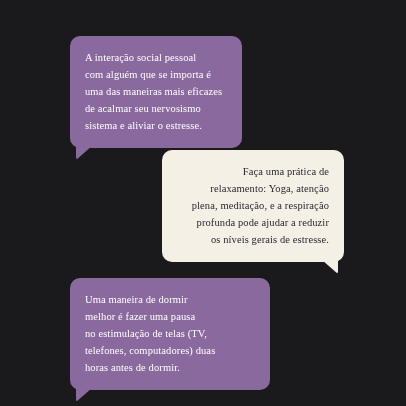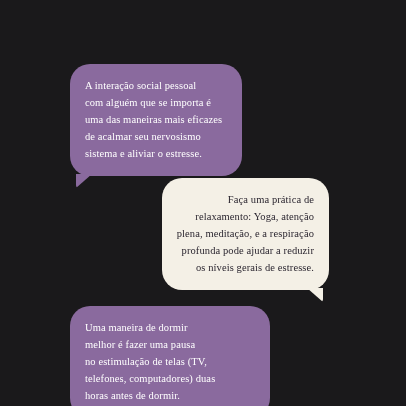--- a/index.html
+++ b/index.html
@@ -16,26 +16,25 @@
   .canvas {
     position: relative;
     width: 406px;
     height: 406px;
     background: #1a191b;
   }
 
   .bubble {
     position: absolute;
     box-sizing: border-box;
-    border-radius: 20px;
+    border-radius: 10px;
     padding: 13px 15px 14px 15px;
     font-size: 10.5px;
     line-height: 1.62;
     letter-spacing: 0.1px;
-    margin-top: 28px;
   }
   .bubble .txt {
     display: block;
     white-space: pre-line;
   }
 
   
   .tail {
     position: absolute;
     width: 0;
@@ -56,21 +55,21 @@
     bottom: -12px;
     border-left: 16px solid #8a6a9e;
     border-bottom: 14px solid transparent;
     border-bottom-left-radius: 3px;
   }
 
   
   .b2 {
     left: 162px;
     top: 150px;
-    width: 167px;
+    width: 182px;
     background: #f4f0e6;
     color: #2b2630;
     text-align: right;
     padding-left: 8px;
   }
   .b2 .tail {
     right: 6px;
     bottom: -12px;
     border-right: 16px solid #f4f0e6;
     border-bottom: 14px solid transparent;

